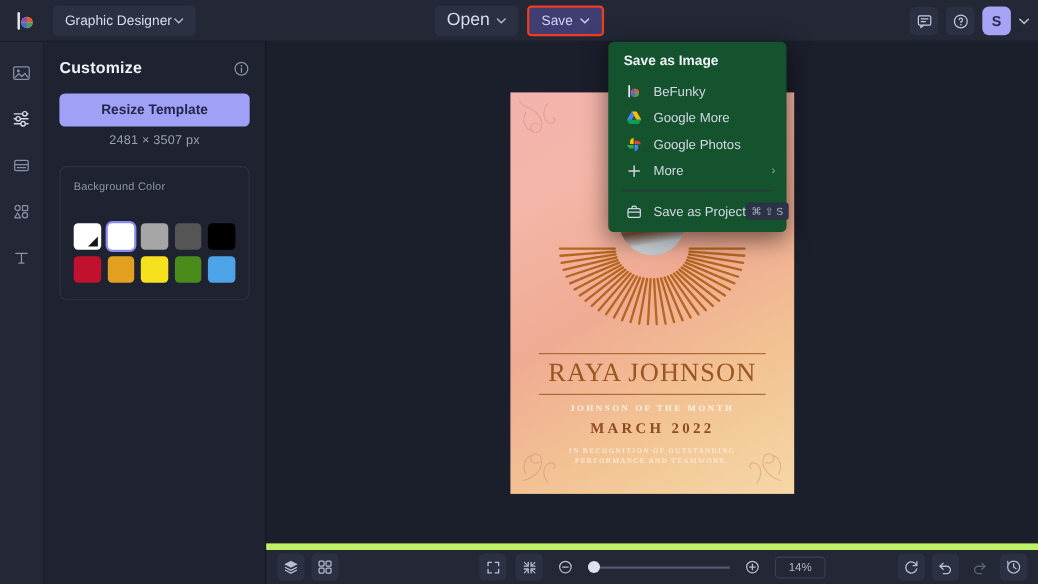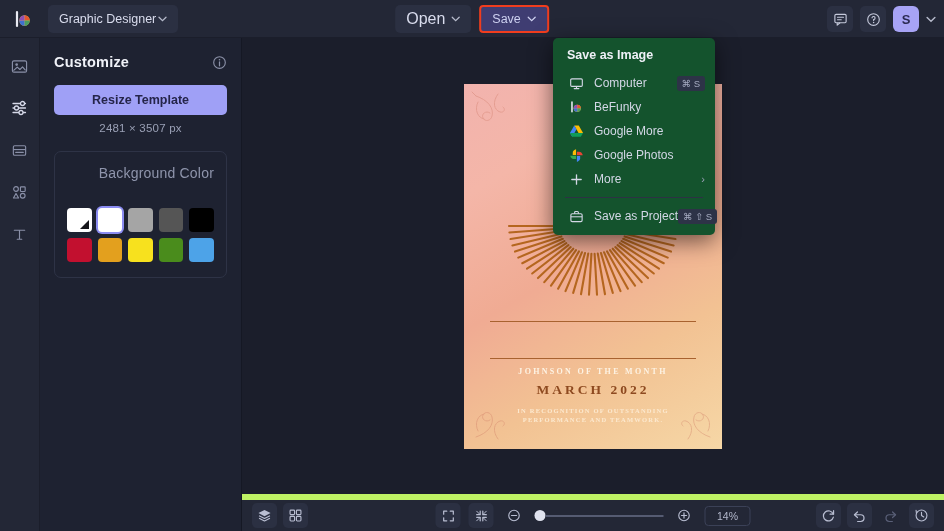--- a/index.html
+++ b/index.html
@@ -103,21 +103,21 @@
     cursor: pointer;
   }
   .dims {
     text-align: center; font-size: 11.5px; color: #9aa0b5;
     margin-top: 7px; letter-spacing: .2px;
   }
   .bg-card {
     margin-top: 17px; padding: 13px 12px 15px 12px;
     border: 1px solid #2e3346; border-radius: 7px;
   }
-  .bg-label { font-size: 14px; color: #8f95ac; margin-bottom: 27px; letter-spacing: .2px; text-align: right; }
+  .bg-label { font-size: 10px; color: #8f95ac; margin-bottom: 27px; letter-spacing: .2px; }
   .sw-grid { display: grid; grid-template-columns: repeat(5, 1fr); gap: 6px; }
   .sw {
     width: 100%; aspect-ratio: 1/1; height: 24px;
     border-radius: 4px; cursor: pointer; position: relative;
   }
   .sw.sel { box-shadow: 0 0 0 2px #8b8cf2; }
   .sw-custom {
     background: #fff; overflow: hidden;
   }
   .sw-custom::after {
@@ -472,20 +472,21 @@
           <path d="M119.6 60.4 L166.0 75.6" stroke="#b5661f" stroke-width="2.1" stroke-linecap="round"></path>
           <path d="M120.6 57.9 L168.6 69.4" stroke="#b5661f" stroke-width="2.1" stroke-linecap="round"></path>
           <path d="M121.4 55.3 L170.5 63.0" stroke="#b5661f" stroke-width="2.1" stroke-linecap="round"></path>
           <path d="M121.8 52.7 L171.6 56.5" stroke="#b5661f" stroke-width="2.1" stroke-linecap="round"></path>
           <path d="M122.0 50.0 L172.0 50.0" stroke="#b5661f" stroke-width="2.1" stroke-linecap="round"></path>
         </svg>
 
       <div class="photo-circle"></div>
 
       <div class="p-rule r1"></div>
+      <div class="p-name">RAYA JOHNSON</div>
       <div class="p-rule r2"></div>
       <div class="p-role">JOHNSON OF THE MONTH</div>
       <div class="p-date">MARCH 2022</div>
       <div class="p-note">IN RECOGNITION OF OUTSTANDING PERFORMANCE AND TEAMWORK.</div>
     </div>
   </div>
 
   <div class="bottom">
     <div class="bt-left">
       <div class="bt-ic">
@@ -561,31 +562,20 @@
           <path d="M8 4.6 V8 L10.4 9.6" stroke="currentColor" stroke-width="1.2" fill="none" stroke-linecap="round" stroke-linejoin="round"></path>
           <path d="M2.6 5.4 L2.2 2.4" stroke="currentColor" stroke-width="1.2" fill="none" stroke-linecap="round"></path>
         </svg>
       </div>
     </div>
   </div>
 
   <div class="menu">
     <div class="menu-title">Save as Image</div>
     <div id="menu-items">
-        <div class="menu-item">
-          <span class="mi-ic">
-            <svg width="15" height="15" viewBox="0 0 16 16">
-              <rect x="1.8" y="3" width="12.4" height="8" rx="1.2" stroke="#d3d7e6" stroke-width="1.2" fill="none"></rect>
-              <path d="M5.5 13.4 h5" stroke="#d3d7e6" stroke-width="1.2" stroke-linecap="round"></path>
-              <path d="M8 11 v2.4" stroke="#d3d7e6" stroke-width="1.2"></path>
-            </svg>
-          </span>
-          <span class="mi-label">Computer</span>
-          <span class="kbd">⌘ S</span>
-        </div>
         <div class="menu-item">
           <span class="mi-ic">
             <svg width="14" height="14" viewBox="0 0 16 16">
               <path d="M3.4 2.4 V13.4" stroke="#e9eaf2" stroke-width="1.8" stroke-linecap="round"></path>
               <circle cx="9.4" cy="9.4" r="4.1" fill="#f2c14e"></circle>
               <path d="M9.4 5.3 A4.1 4.1 0 0 1 13.5 9.4 L9.4 9.4 Z" fill="#e4572e"></path>
               <path d="M13.5 9.4 A4.1 4.1 0 0 1 9.4 13.5 L9.4 9.4 Z" fill="#4a9d5f"></path>
               <path d="M9.4 13.5 A4.1 4.1 0 0 1 5.3 9.4 L9.4 9.4 Z" fill="#3f6fd0"></path>
               <path d="M5.3 9.4 A4.1 4.1 0 0 1 9.4 5.3 L9.4 9.4 Z" fill="#8e4fb5"></path>
             </svg>

